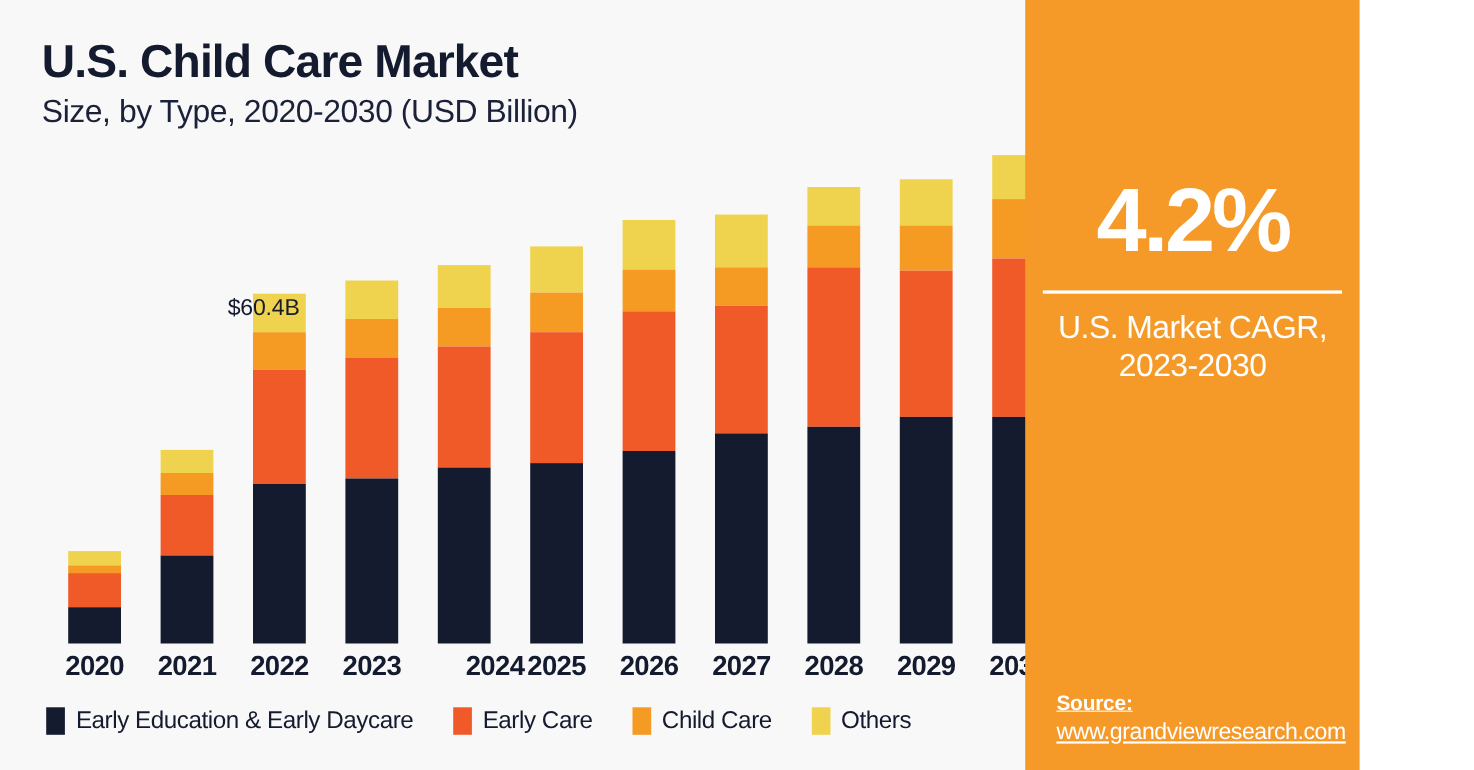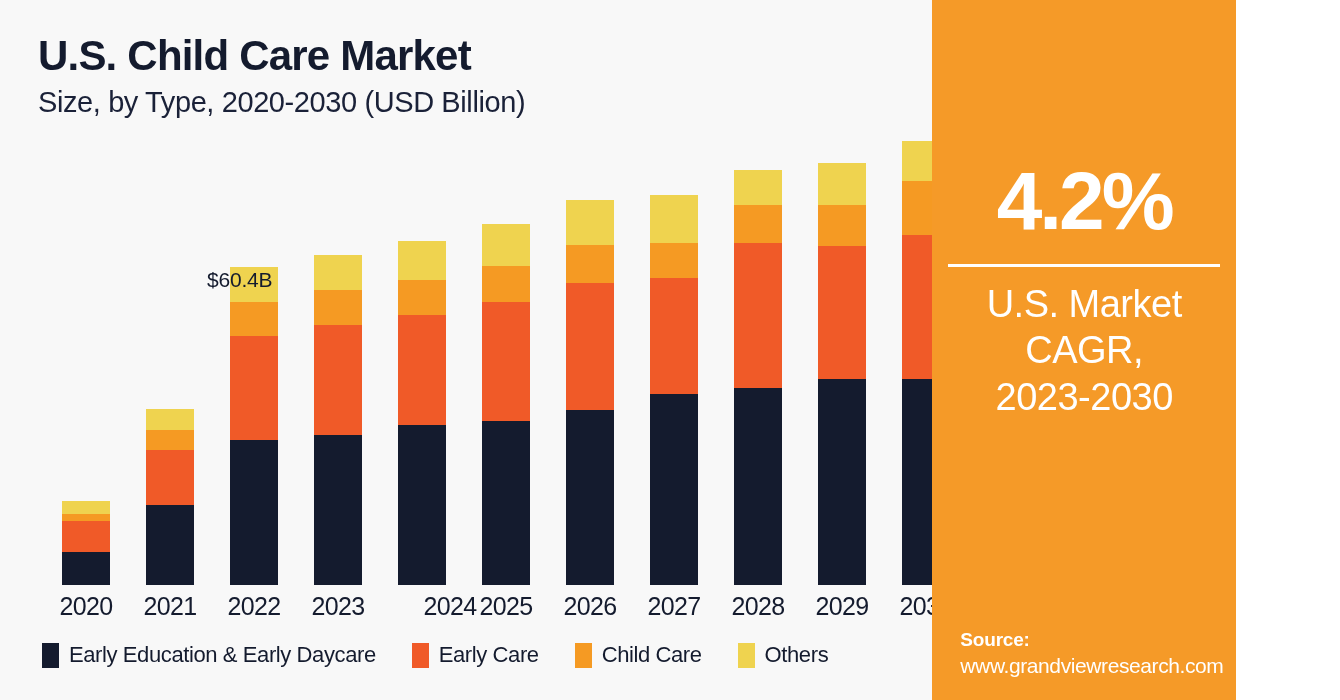--- a/index.html
+++ b/index.html
@@ -80,20 +80,21 @@
     width: 950px;
     height: 34px;
   }
   .x-tick {
     position: absolute;
     width: 68px;
     text-align: center;
     font-size: 25px;
     color: #141b2e;
     letter-spacing: -0.6px;
+    font-weight: bold;
   }
 
   
   .legend {
     position: absolute;
     left: 42px;
     top: 638px;
     display: flex;
     height: 34px;
   }
@@ -137,30 +138,31 @@
     letter-spacing: -3px;
     line-height: 1;
   }
   .stat-rule {
     width: 272px;
     height: 3px;
     background: #ffffff;
     margin: 22px 0 14px 0;
   }
   .stat-caption {
-    font-size: 38px;
+    font-size: 29px;
     line-height: 1.22;
     text-align: center;
     letter-spacing: -0.5px;
   }
   .source-block {
     position: absolute;
     left: 28px;
     bottom: 22px;
     right: 10px;
+    text-decoration: underline;
   }
   .source-label {
     font-size: 19px;
     font-weight: bold;
     letter-spacing: -0.2px;
     margin-bottom: 3px;
   }
   .source-url {
     font-size: 21px;
     letter-spacing: -0.4px;

